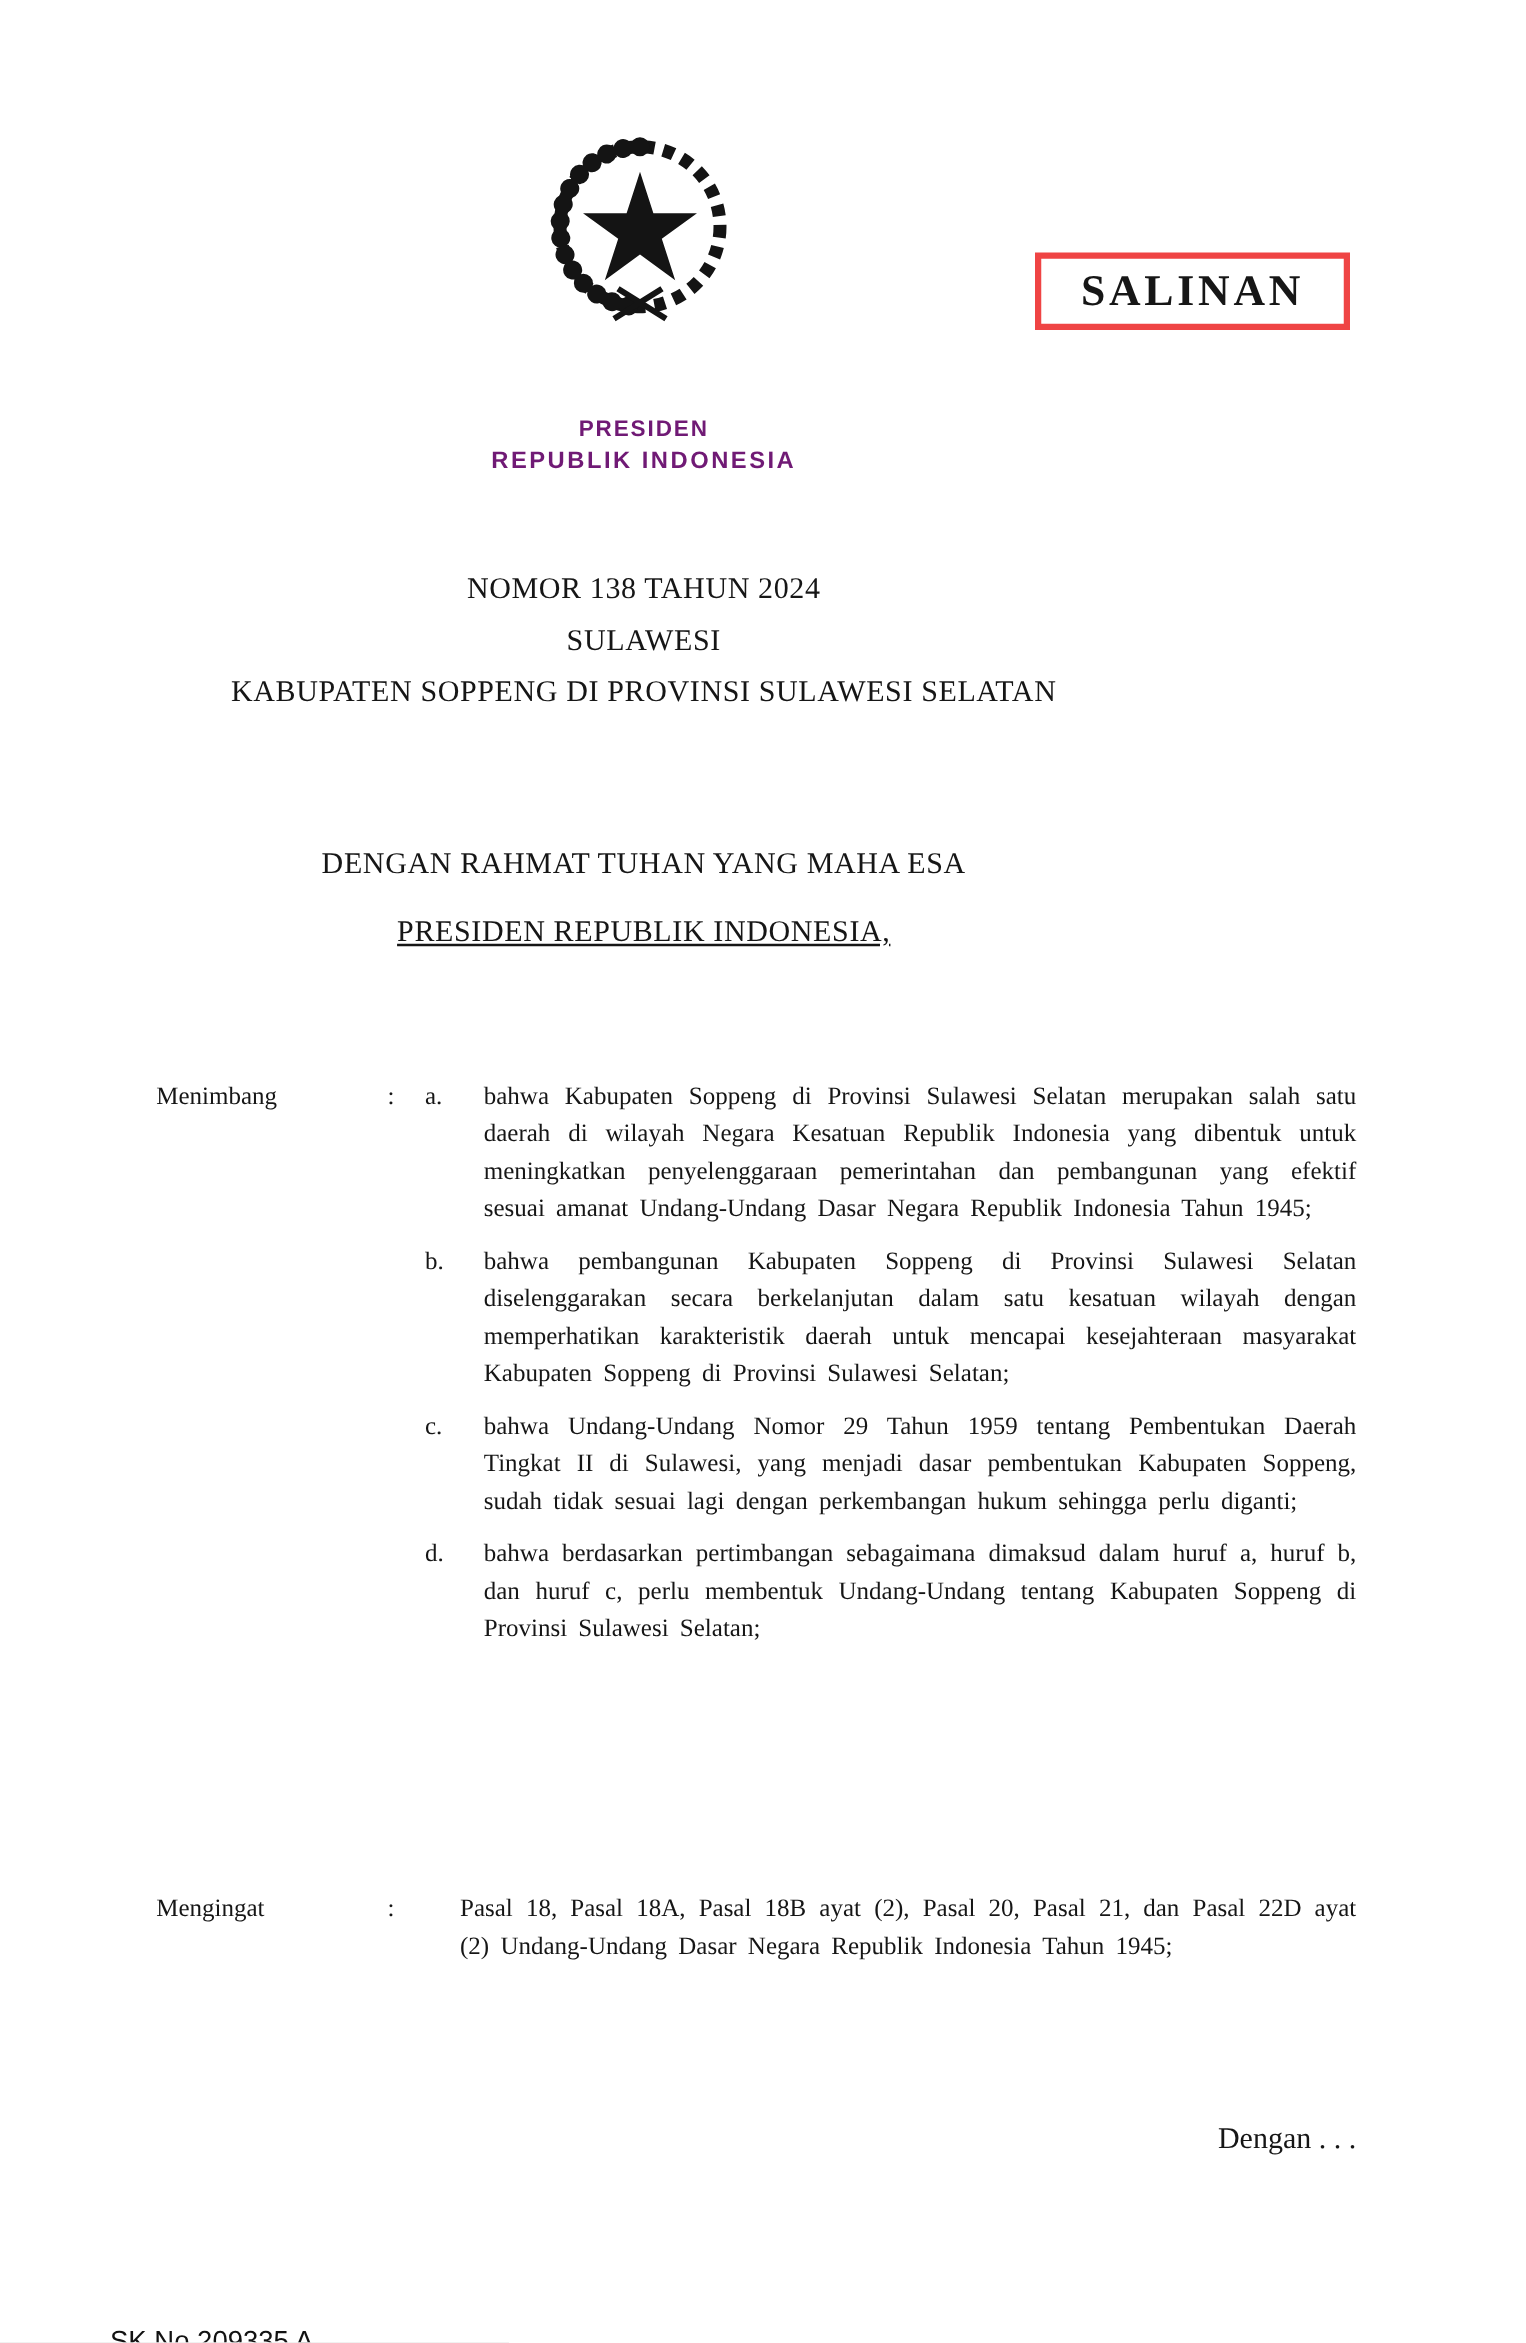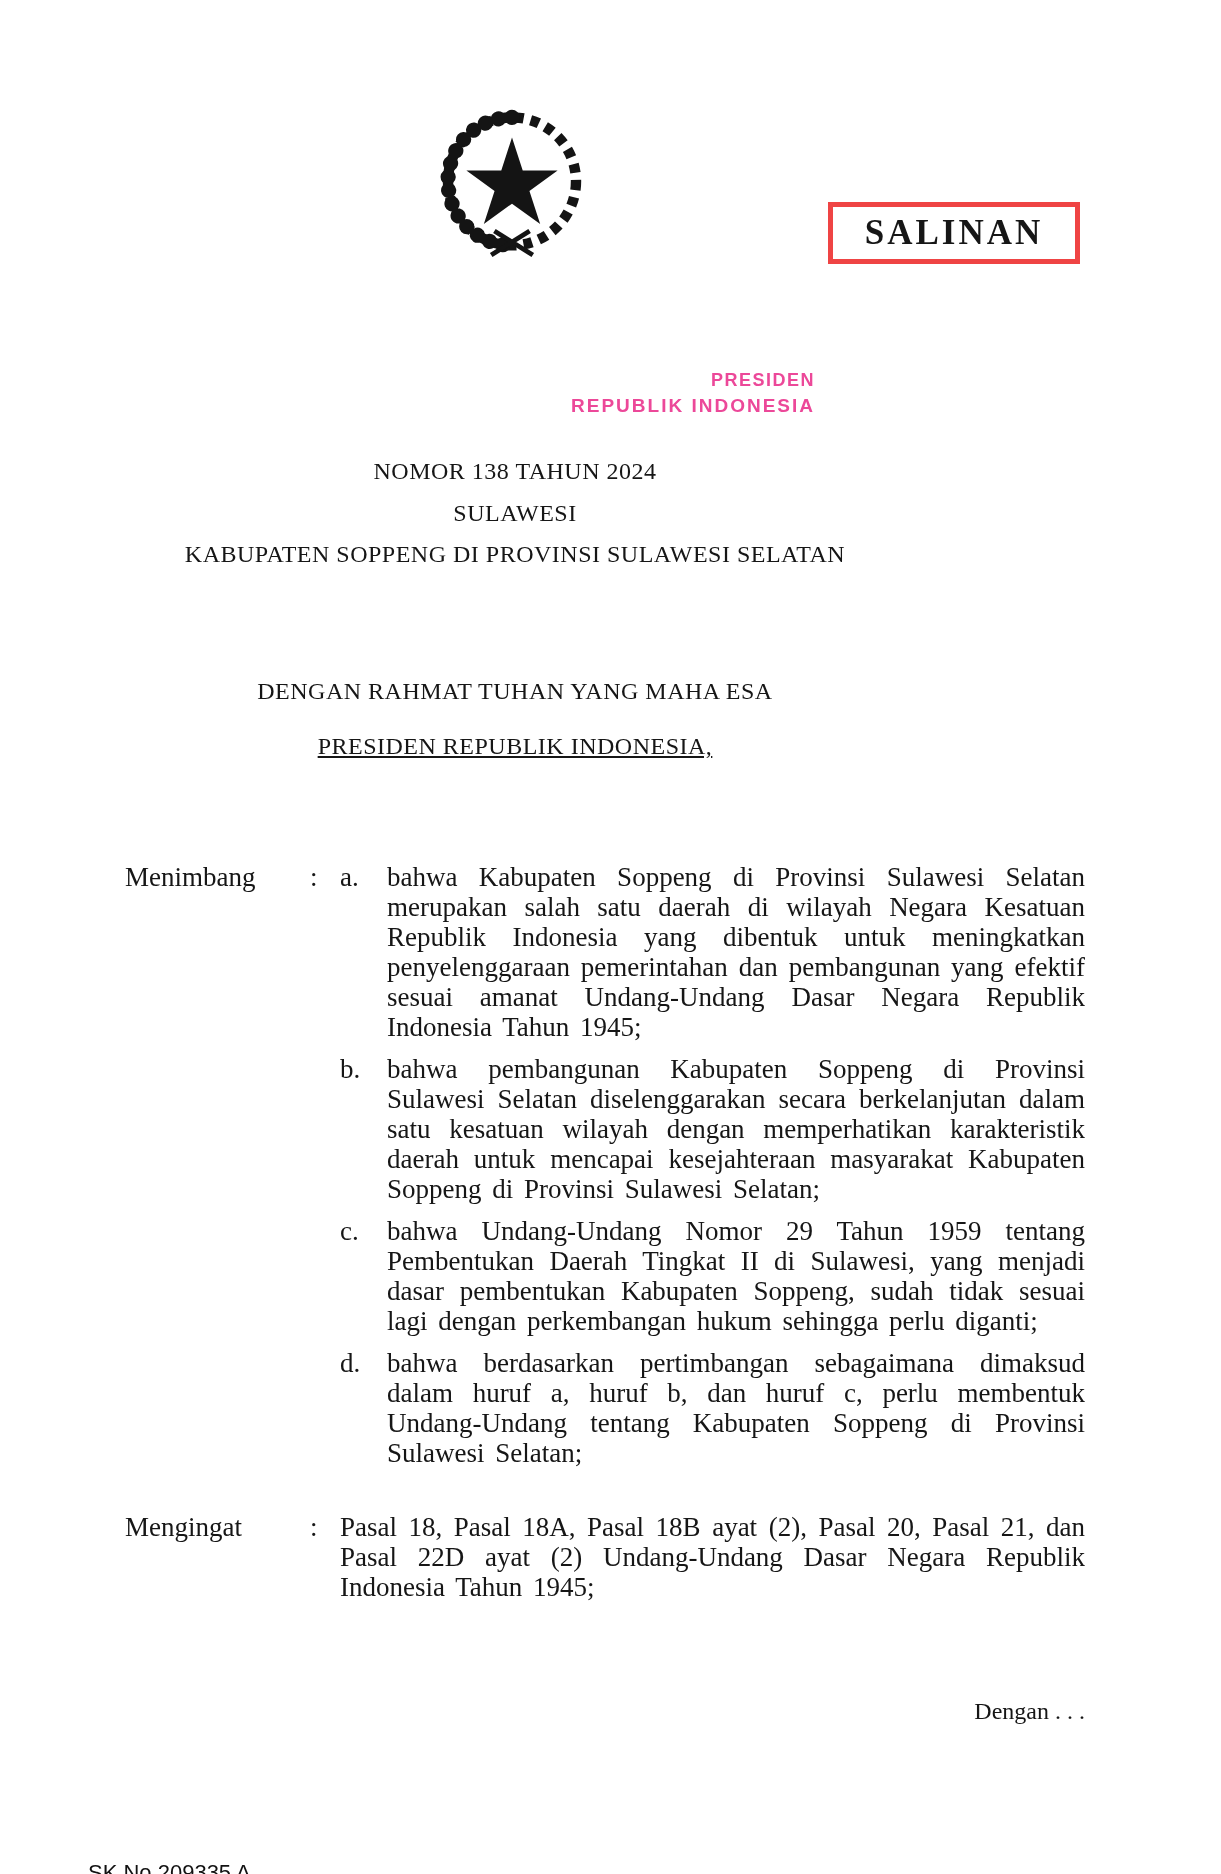--- a/index.html
+++ b/index.html
@@ -26,25 +26,24 @@
     letter-spacing: 3px;
   }
 
   
   .emblem { position: absolute; left: 432px; top: 103px; }
 
   
   .letterhead {
     position: absolute;
     left: 215px; top: 331px; width: 600px;
-    text-align: right;
+    text-align: center;
     font-family: "Liberation Sans", sans-serif;
     font-weight: bold;
-    color: #ec4899;
-    margin-top: 37px;
+    color: #701a75;
   }
   .letterhead .lh1 { font-size: 18px; letter-spacing: 1.5px; line-height: 25px; }
   .letterhead .lh2 { font-size: 19px; letter-spacing: 2px;   line-height: 25px; }
 
   
   .title-block {
     position: absolute;
     left: 0; top: 451px; width: 1030px;
     text-align: center;
     font-size: 24px;
@@ -69,37 +68,38 @@
     text-decoration: underline;
   }
 
   
   .hang-row {
     position: absolute;
     left: 125px;
     width: 960px;
     display: flex;
     align-items: flex-start;
-    font-size: 27px;
+    font-size: 20px;
     line-height: 30px;
   }
   .hang-label { width: 185px; flex: 0 0 185px; }
   .hang-colon { width: 30px;  flex: 0 0 30px; }
   .hang-body  { flex: 1 1 auto; }
   .lettered-item { display: flex; margin-bottom: 12px; }
   .lettered-item:last-child { margin-bottom: 0; }
   .item-letter { width: 47px; flex: 0 0 47px; }
   .item-text {
     flex: 1 1 auto;
     text-align: justify;
     word-spacing: 4px;
   }
   .plain-text {
     text-align: justify;
     word-spacing: 4px;
+    margin-left: 28px;
   }
 
   .considering { top: 862px; }
   .recalling   { top: 1512px; }
 
   
   .catchword {
     position: absolute;
     right: 136px; top: 1698px;
     font-size: 24px;

